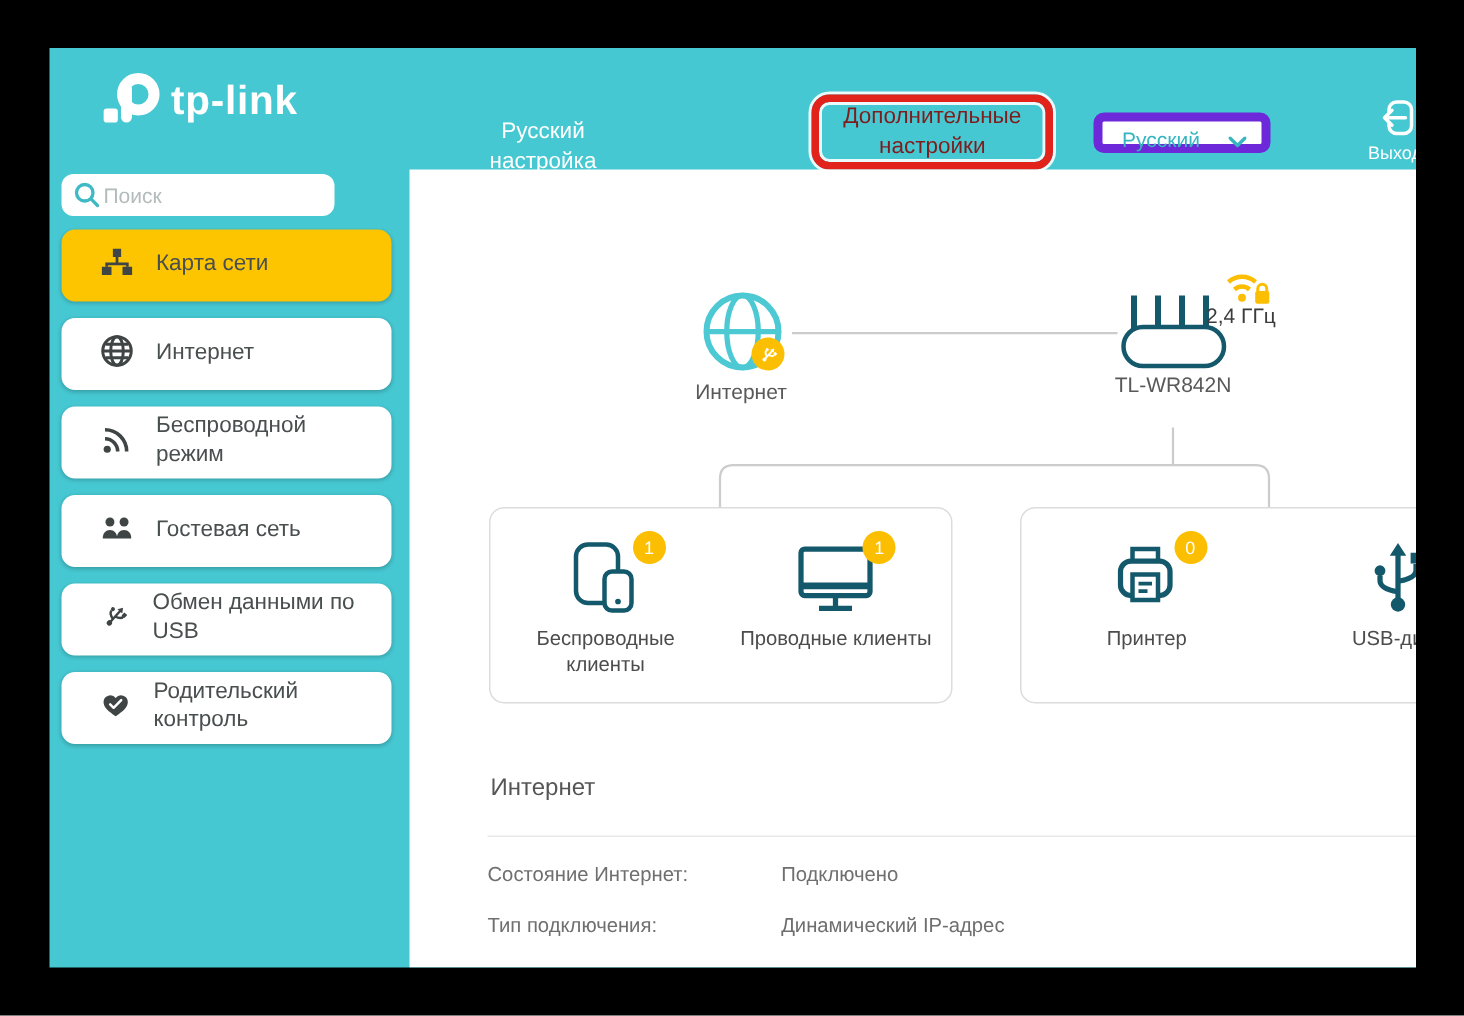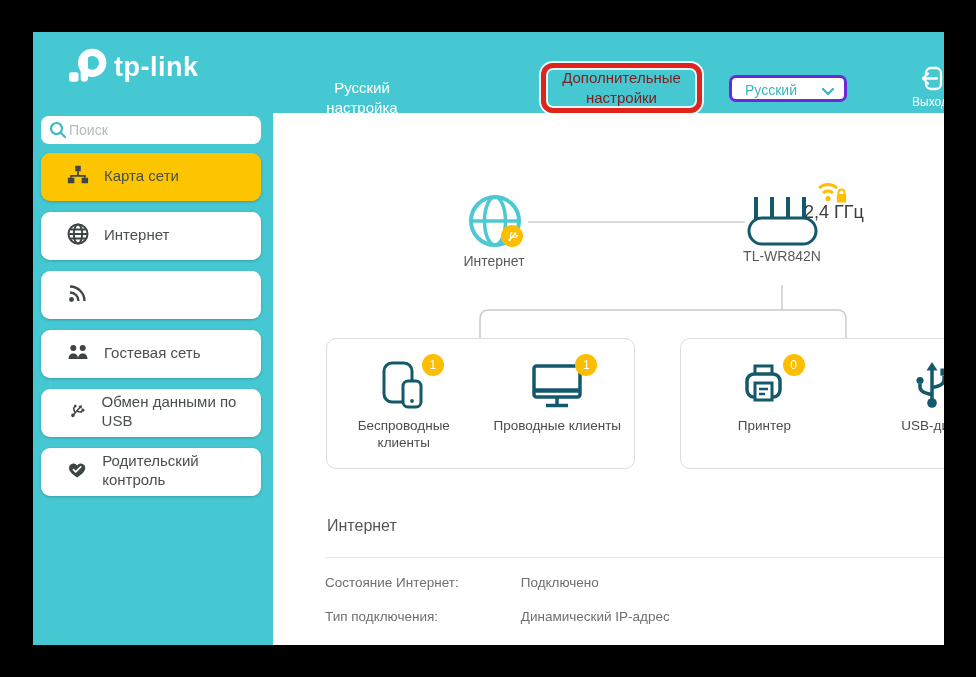--- a/index.html
+++ b/index.html
@@ -11,43 +11,43 @@
   .header{position:absolute;left:16px;top:0;width:100%;height:81px;padding-left:20px;}
   .logo{position:absolute;left:18px;top:14px;display:flex;align-items:center;gap:5px;}
   .logo-text{color:#fff;font-size:27px;font-weight:bold;letter-spacing:.5px;}
   .tab{position:absolute;text-align:center;font-size:15px;line-height:20px;cursor:pointer;}
   .tab-quick{left:250px;top:46px;width:126px;color:#fff;}
   .tab-basic{left:377px;top:38px;width:124px;height:43px;background:#fff;border-radius:9px 9px 0 0;
              color:#33b8c3;padding-top:6px;box-sizing:border-box;}
   .tab-adv{left:492px;top:31px;width:161px;height:50px;box-sizing:border-box;border:5px solid #e2231b;
            border-radius:12px;color:#7f1d1d;display:flex;align-items:center;justify-content:center;
            box-shadow:0 0 0 2px rgba(255,255,255,.9), inset 0 0 0 2px rgba(255,255,255,.9);}
-  .lang{position:absolute;left:680px;top:43px;width:118px;height:27px;background:#fff;border:3px solid #6d28d9;
+  .lang{position:absolute;left:680px;top:43px;width:118px;height:27px;background:#fff;border:6px solid #6d28d9;
         border-radius:7px;box-sizing:border-box;color:#35b6c1;font-size:14px;line-height:25px;
         padding-left:13px;cursor:pointer;}
   .lang svg{position:absolute;right:10px;top:10px;}
   .logout{position:absolute;left:852px;top:33px;width:58px;text-align:center;color:#fff;font-size:12px;cursor:pointer;}
 
   
   .sidebar{position:absolute;left:0;top:81px;width:240px;bottom:0;}
-  .search{position:absolute;left:8px;top:3px;width:220px;height:28px;background:#fff;border-radius:8px;
+  .search{position:absolute;left:8px;top:3px;width:182px;height:28px;background:#fff;border-radius:8px;
           display:flex;align-items:center;box-sizing:border-box;padding:12px 8px;}
   .search input{border:none;outline:none;flex:1;font-size:14px;color:#555;background:transparent;min-width:0;}
   .search input::placeholder{color:#b3bbbb;}
   .menu{position:absolute;left:8px;top:40px;width:220px;display:flex;flex-direction:column;gap:11px;}
   .card{background:#fff;border-radius:9px;box-shadow:0 1px 3px rgba(0,0,0,.22);min-height:48px;
         display:flex;align-items:center;padding:2px 8px 6px 26px;box-sizing:border-box;gap:15px;cursor:pointer;}
   .card.active{background:#fdc500;}
   .card .label{font-size:15px;color:#494e4e;line-height:19px;}
 
   
   .content{position:absolute;left:240px;top:81px;right:0;bottom:0;background:#fff;overflow:hidden;}
   .abs{position:absolute;}
   .map-label{position:absolute;font-size:14px;color:#595959;text-align:center;}
-  .band-label{position:absolute;left:531px;top:89px;width:70px;font-size:18px;color:#3c3c3c;}
+  .band-label{position:absolute;left:531px;top:89px;width:70px;font-size:14px;color:#3c3c3c;}
   .box{position:absolute;top:225px;height:131px;border:1px solid #dcdcdc;border-radius:10px;
        box-sizing:border-box;display:flex;padding-top:20px;background:#fff;}
   .box1{left:53px;width:309px;}
   .box2{left:407px;width:336px;}
   .client{flex:1;display:flex;flex-direction:column;align-items:center;cursor:pointer;}
   .iconwrap{position:relative;width:54px;height:54px;}
   .badge{position:absolute;top:-5px;right:-13px;width:22px;height:22px;border-radius:50%;background:#fcbe00;
          color:#fff;font-size:12px;line-height:22px;text-align:center;}
   .clabel{margin-top:4px;font-size:13.5px;line-height:17px;color:#4c4c4c;text-align:center;}
   .globe-badge{position:absolute;left:228px;top:112px;width:22px;height:22px;border-radius:50%;background:#fcbe00;
@@ -120,20 +120,21 @@
           <path d="M2 11h18M3.5 6.5h15M3.5 15.5h15" stroke="#3f4444" stroke-width="2"></path>
         </svg>
         <span class="label">Интернет</span>
       </div>
 
       <div class="card">
         <svg width="22" height="22" viewBox="0 0 22 22">
           <circle cx="4.5" cy="17.5" r="2.4" fill="#3f4444"></circle>
           <path d="M3 10.5a8.5 8.5 0 0 1 8.5 8.5M3 4.5a14.5 14.5 0 0 1 14.5 14.5" fill="none" stroke="#3f4444" stroke-width="2.4"></path>
         </svg>
+        <span class="label">Беспроводной режим</span>
       </div>
 
       <div class="card">
         <svg width="22" height="22" viewBox="0 0 22 22">
           <circle cx="6.3" cy="7" r="3" fill="#3f4444"></circle>
           <path d="M1.5 18c0-3.6 2.1-5.6 4.8-5.6s4.8 2 4.8 5.6z" fill="#3f4444"></path>
           <circle cx="15.7" cy="7" r="3" fill="#3f4444"></circle>
           <path d="M10.9 18c0-3.6 2.1-5.6 4.8-5.6s4.8 2 4.8 5.6z" fill="#3f4444"></path>
         </svg>
         <span class="label">Гостевая сеть</span>

